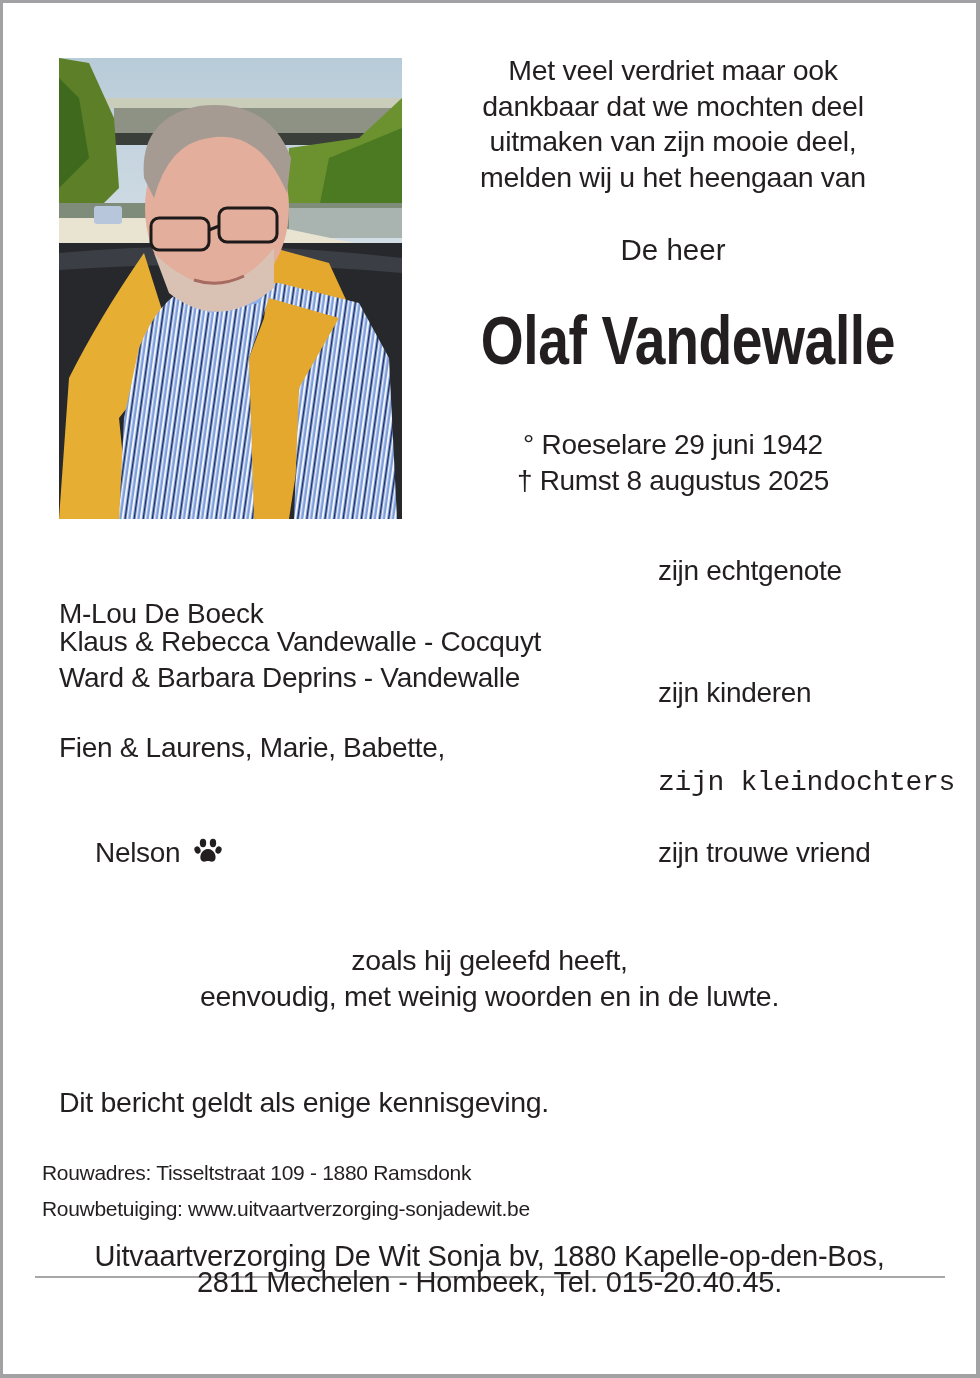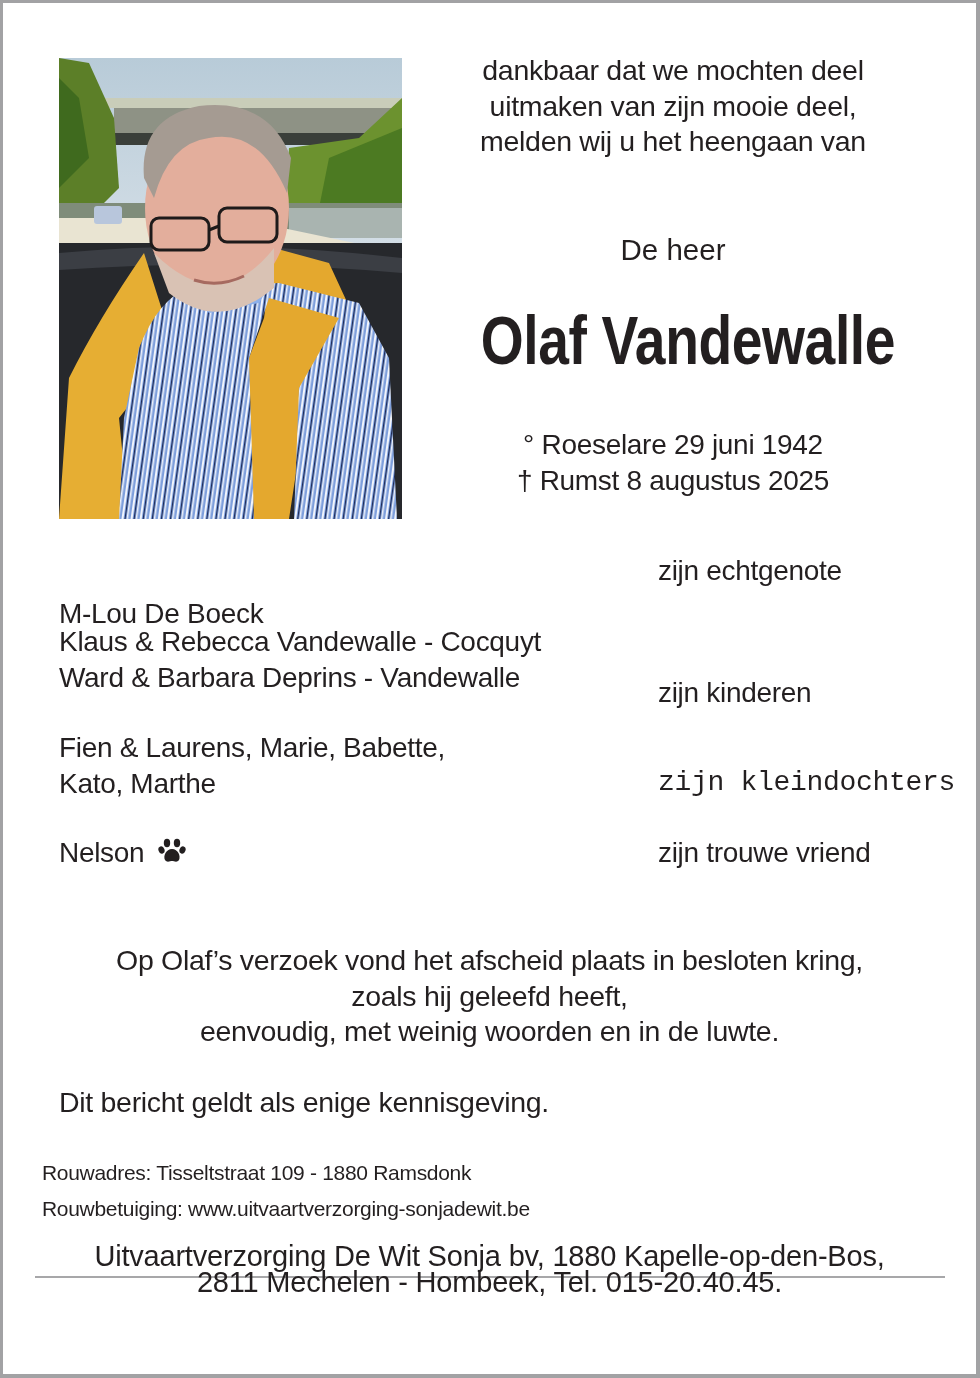--- a/index.html
+++ b/index.html
@@ -146,20 +146,21 @@
 
       <rect x="92" y="160" width="58" height="32" rx="8" fill="none" stroke="#1e1a1a" stroke-width="3"></rect>
       <rect x="160" y="150" width="58" height="34" rx="8" fill="none" stroke="#1e1a1a" stroke-width="3"></rect>
       <line x1="150" y1="172" x2="160" y2="168" stroke="#1e1a1a" stroke-width="3"></line>
 
       <path d="M135 222 Q160 230 185 218" fill="none" stroke="#a66a60" stroke-width="3"></path>
     </svg>
   </div>
 
   <div class="abs intro">
+    <div>Met veel verdriet maar ook</div>
     <div>dankbaar dat we mochten deel</div>
     <div>uitmaken van zijn mooie deel,</div>
     <div>melden wij u het heengaan van</div>
   </div>
 
   <div class="abs title">De heer</div>
 
   <div class="abs name">
     <span>Olaf Vandewalle</span>
   </div>
@@ -173,42 +174,40 @@
     <div>M-Lou De Boeck</div>
   </div>
   <div class="abs fam fam-right" style="top:550px;">zijn echtgenote</div>
 
   <div class="abs fam fam-left" style="top:621px;">
     <div>Klaus &amp; Rebecca Vandewalle - Cocquyt</div>
     <div>Ward &amp; Barbara Deprins - Vandewalle</div>
   </div>
   <div class="abs fam fam-right" style="top:672px;">zijn kinderen</div>
 
-  <div class="abs fam fam-left" style="top:727px;">
+  <div class="abs fam fam-left" style="top:727px;text-align:right;">
     <div>Fien &amp; Laurens, Marie, Babette,</div>
-    <div>Kato, Marthe</div>
   </div>
   <div class="abs fam fam-right" style="top:762px;font-family:Liberation Mono, monospace;">zijn kleindochters</div>
 
-  <div class="abs fam fam-left" style="top:832px;">
+  <div class="abs fam fam-left" style="top:832px;margin-left:36px;">
     <span>Nelson</span>
     <span class="paw">
       <svg width="28" height="26" viewBox="0 0 28 26" xmlns="http://www.w3.org/2000/svg">
         <ellipse cx="9" cy="5" rx="3.2" ry="4.2" fill="#231f20"></ellipse>
         <ellipse cx="19" cy="5" rx="3.2" ry="4.2" fill="#231f20"></ellipse>
         <ellipse cx="3.5" cy="12" rx="3" ry="3.8" fill="#231f20" transform="rotate(-20 3.5 12)"></ellipse>
         <ellipse cx="24.5" cy="12" rx="3" ry="3.8" fill="#231f20" transform="rotate(20 24.5 12)"></ellipse>
         <path d="M14 11 C8 11 5 18 7 22 C9 25 12 23 14 23 C16 23 19 25 21 22 C23 18 20 11 14 11 Z" fill="#231f20"></path>
       </svg>
     </span>
   </div>
   <div class="abs fam fam-right" style="top:832px;">zijn trouwe vriend</div>
 
   <div class="abs closing">
-    <div>Op Olaf’s verzoek vond het afscheid plaats in besloten kring,</div>
     <div>zoals hij geleefd heeft,</div>
     <div>eenvoudig, met weinig woorden en in de luwte.</div>
   </div>
 
   <div class="abs notice">Dit bericht geldt als enige kennisgeving.</div>
 
   <div class="abs contact">
     <div>Rouwadres: Tisseltstraat 109 - 1880 Ramsdonk</div>
     <div>Rouwbetuiging: www.uitvaartverzorging-sonjadewit.be</div>
   </div>

